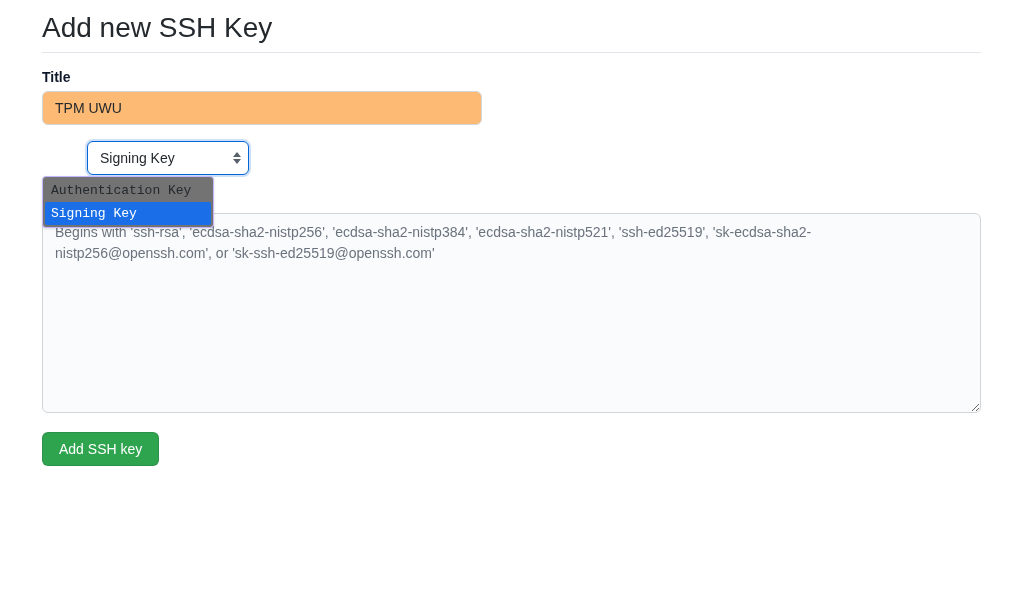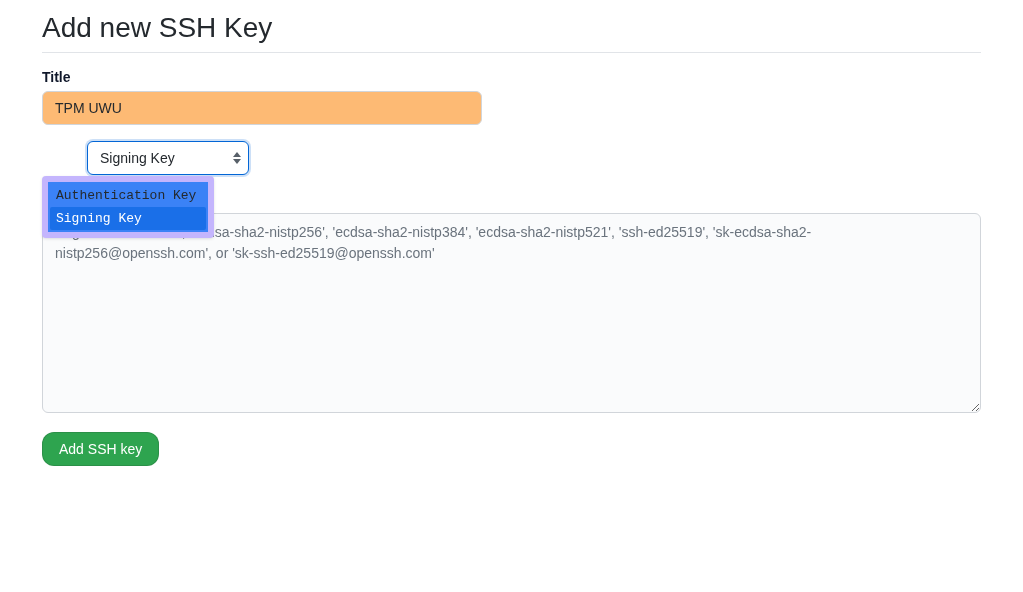--- a/index.html
+++ b/index.html
@@ -77,22 +77,22 @@
     }
     .select-arrows svg {
       display: block;
     }
     .dropdown-list {
       position: absolute;
       top: 100%;
       left: 0;
       margin-top: 1px;
       width: 172px;
-      background: #3b82f6;
-      border: 6px solid #c4b5fd;
+      background: #737373;
+      border: 1px solid #c4b5fd;
       border-radius: 4px;
       box-shadow: 0 1px 3px rgba(0,0,0,0.12);
       padding: 2px;
       z-index: 100;
     }
     .dropdown-item {
       padding: 4px 6px;
       font-family: "SFMono-Regular", Consolas, "Liberation Mono", Menlo, monospace;
       font-size: 13px;
       cursor: pointer;
@@ -122,21 +122,21 @@
     }
     .btn-primary {
       display: inline-block;
       padding: 6px 16px;
       font-size: 14px;
       font-weight: 500;
       line-height: 20px;
       color: #fff;
       background-color: #2ea44f;
       border: 1px solid rgba(27,31,35,0.15);
-      border-radius: 12px;
+      border-radius: 6px;
       cursor: pointer;
       outline: none;
     }
     .key-label-wrapper {
       position: relative;
     }
   </style>
 </head>
 <body>
 

